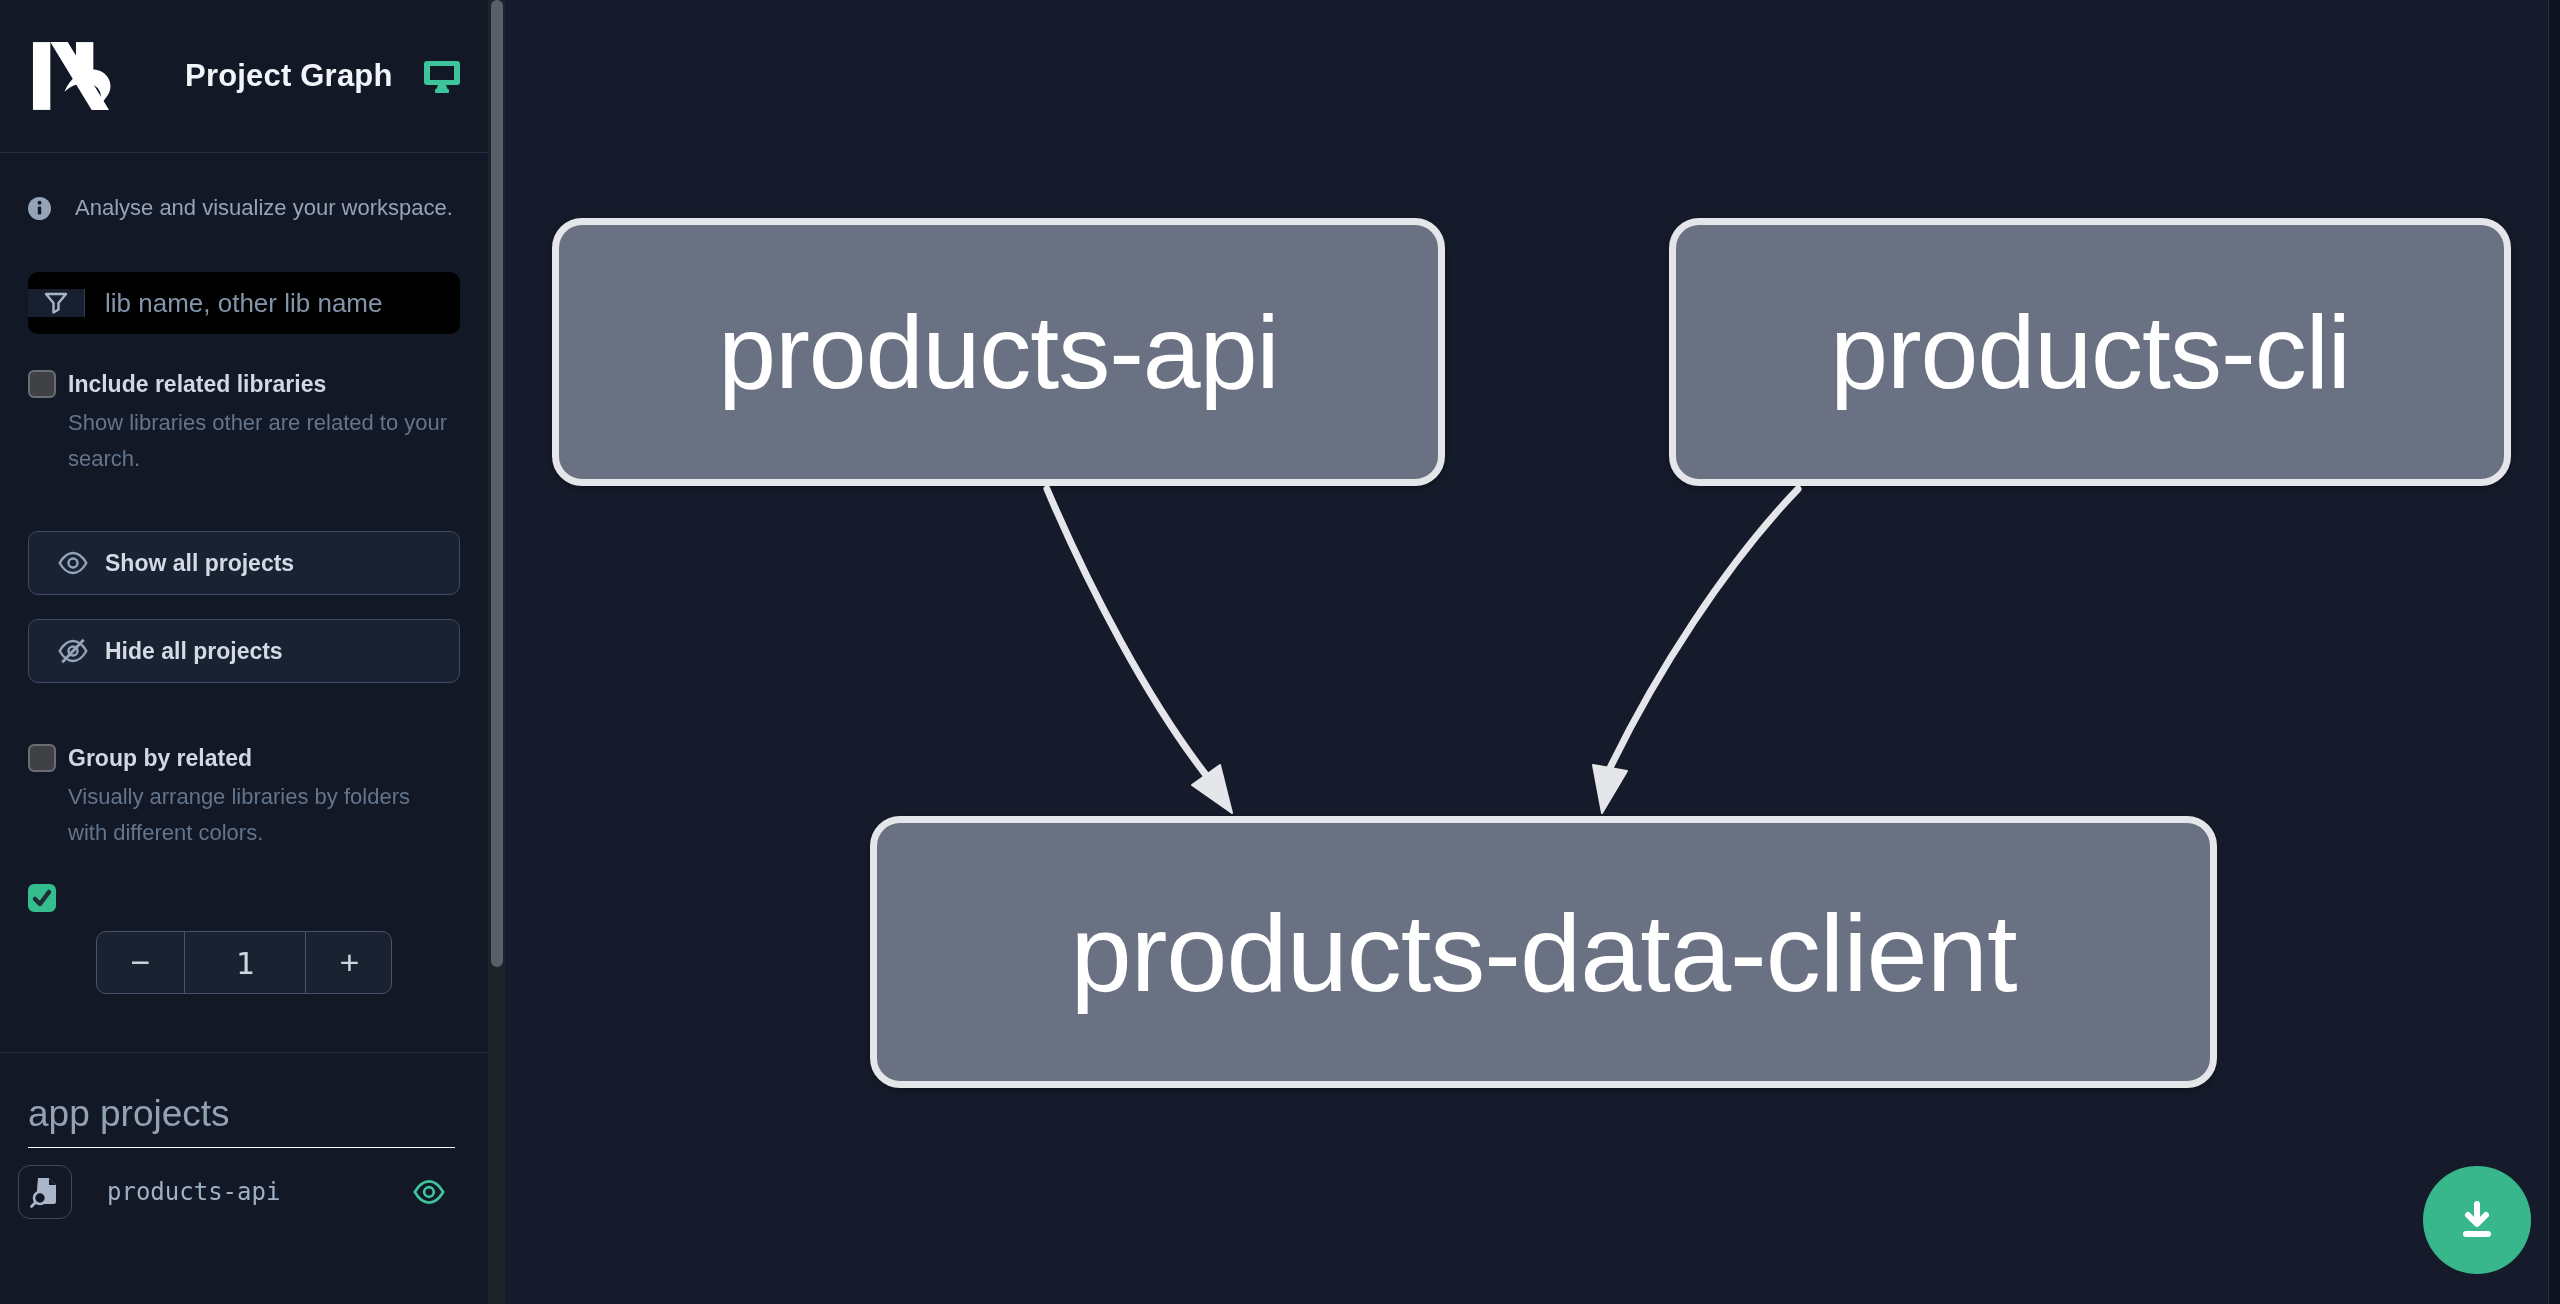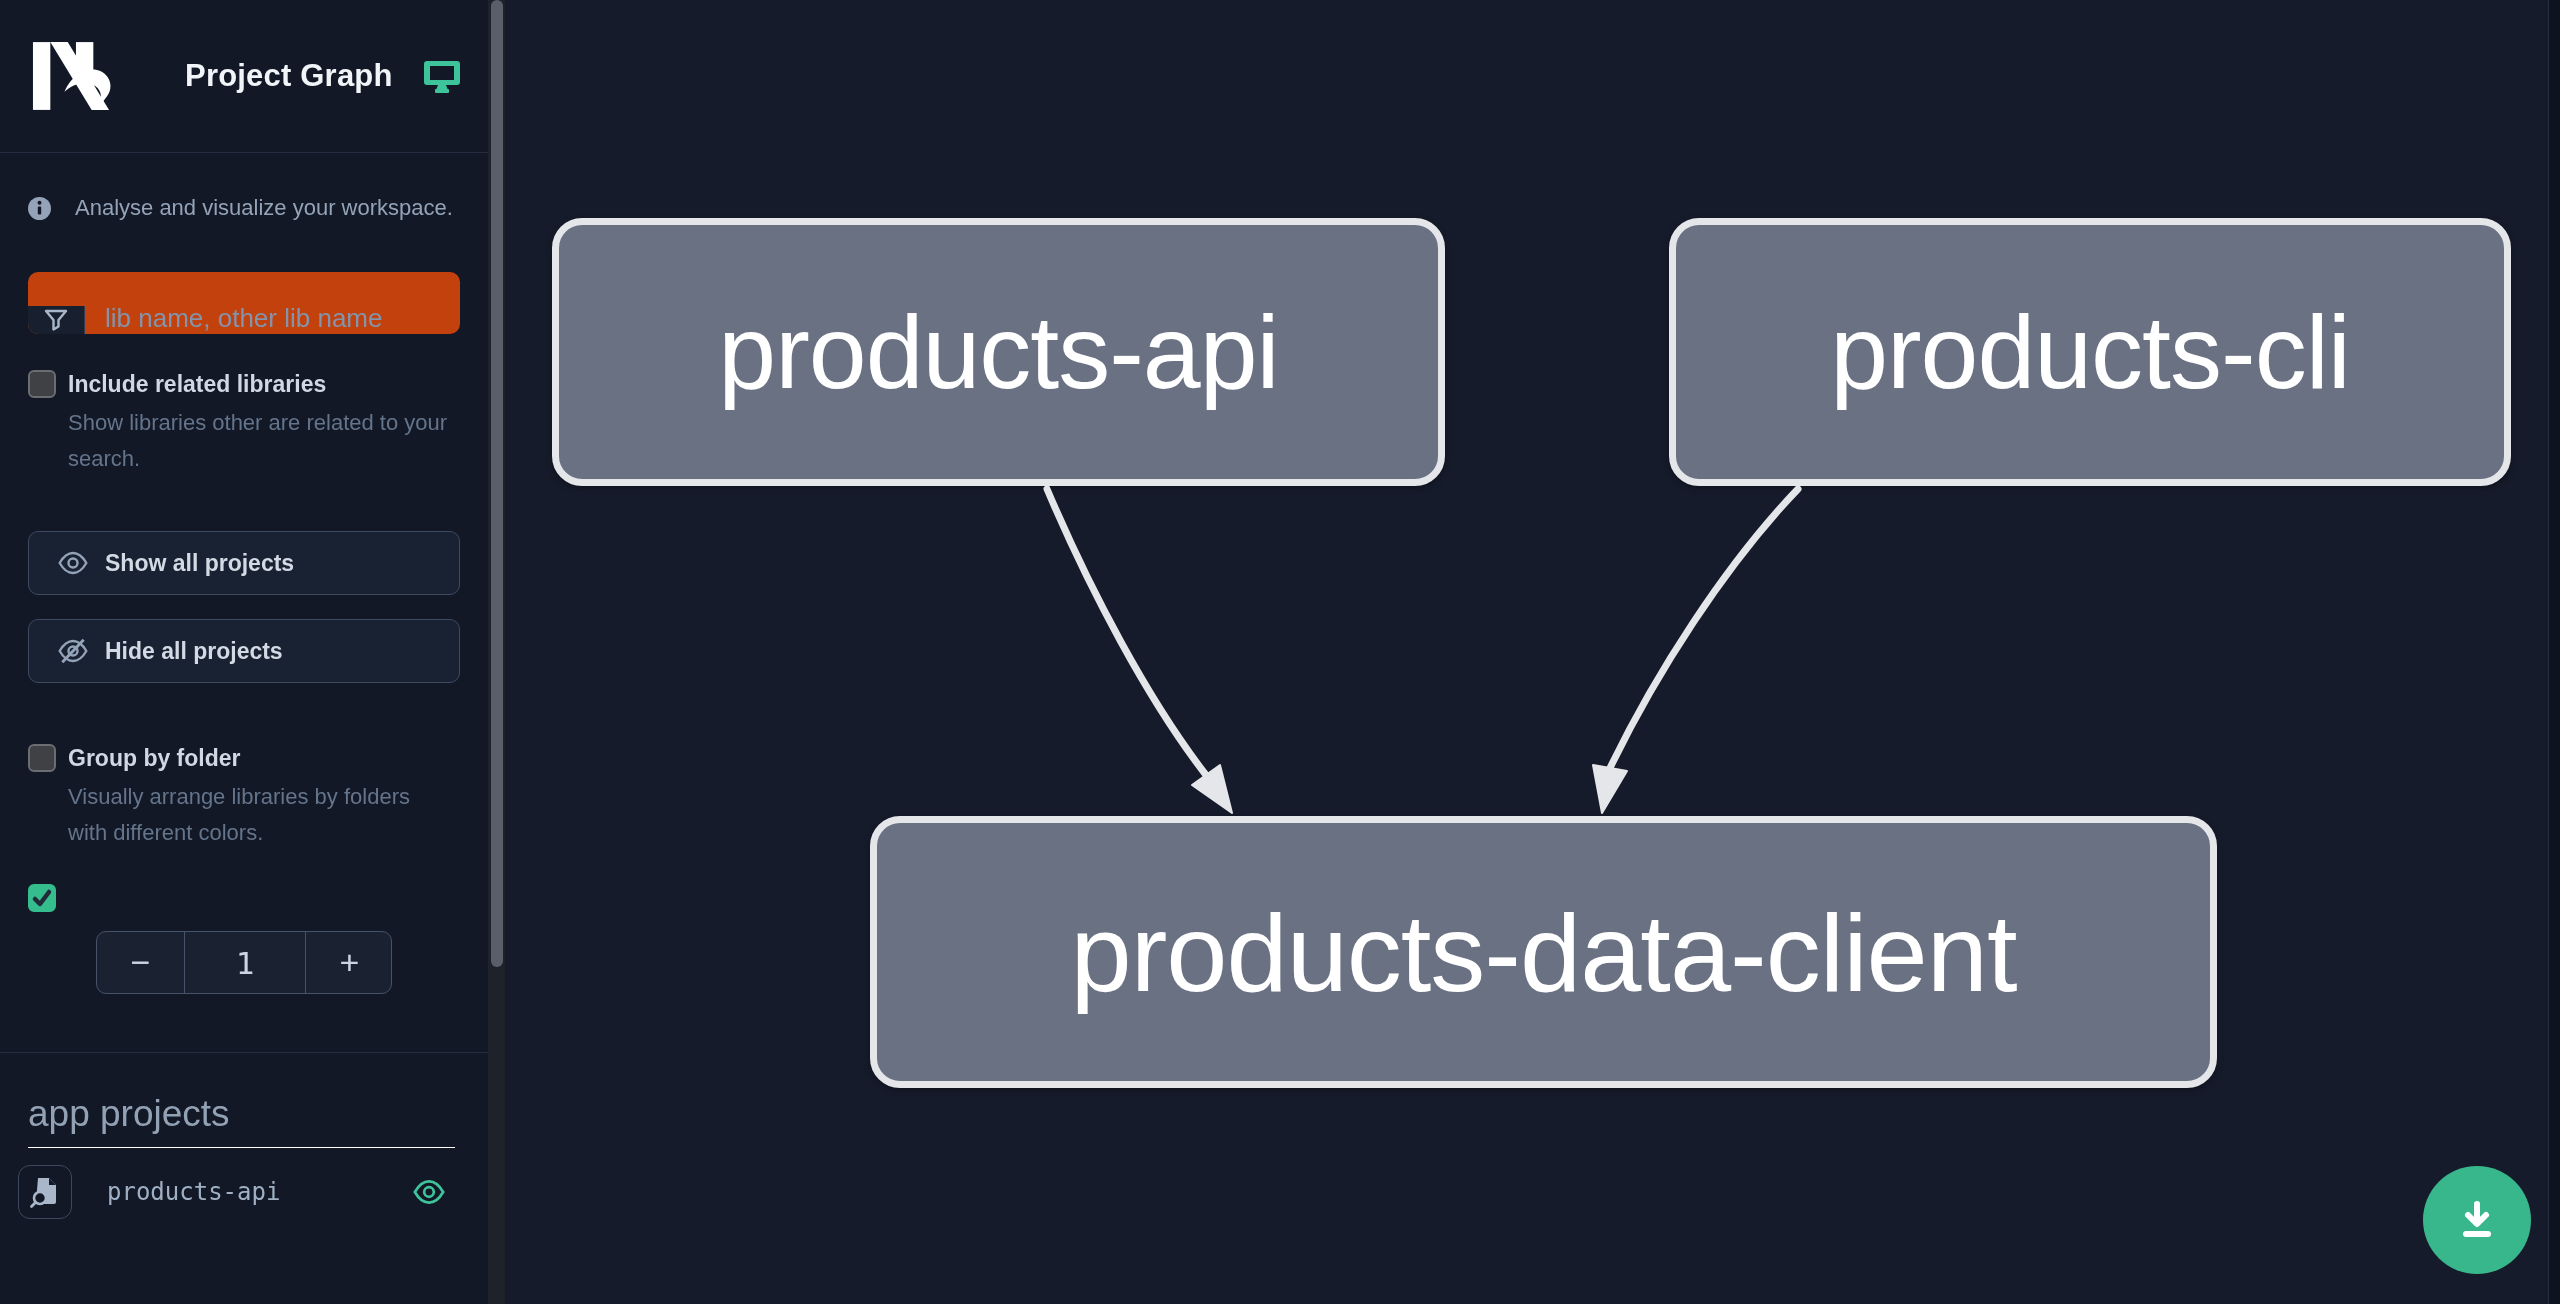--- a/index.html
+++ b/index.html
@@ -36,21 +36,21 @@
   .sb-header { height:153px; border-bottom:1px solid #232d3f; display:flex;
                align-items:center; padding:0 28px;gap:23px; }
   .nx-logo { width:86px; height:76px; flex:0 0 auto; }
   .sb-title { color:#f1f5f9; font-size:31px; font-weight:700; margin-left:48px; letter-spacing:.2px; }
   .monitor-icon { margin-left:auto; width:36px; height:34px; cursor:pointer; }
 
   .info-row { display:flex; align-items:center; gap:24px; padding:0 28px; margin-top:42px; }
   .info-text { color:#94a3b8; font-size:22px; }
 
   .search-box { margin:51px 28px 0 28px; height:62px; width:432px; display:flex;
-                align-items:flex-end; background:#c2410c; border-radius:10px; overflow:hidden; }
+                align-items:center; background:#000000; border-radius:10px; overflow:hidden; }
   .search-icon-cell { width:58px; display:flex; align-items:center; justify-content:center;
                 background:#18202f; border-right:1px solid #313d52; }
   .search-box input { flex:1; background:transparent; border:none; outline:none;
                 color:#cbd5e1; font-size:26px; padding:0 20px;
                 font-family:"Liberation Sans", sans-serif; }
   .search-box input::placeholder { color:#8494ab; }
 
   .toggle-block { display:flex; gap:12px; padding:0 28px; align-items:flex-start; }
   .tb-include   { margin-top:35px; }
   .tb-group     { margin-top:60px; }
@@ -190,21 +190,21 @@
         <path d="M2 12 C5 6.8 8.5 4.5 12 4.5 s7 2.3 10 7.5 c-3 5.2 -6.5 7.5 -10 7.5 s-7 -2.3 -10 -7.5 z"></path>
         <circle cx="12" cy="12" r="3.4"></circle>
         <line x1="4" y1="20.5" x2="20" y2="3.5" stroke-width="2.2"></line>
       </svg>
       <span>Hide all projects</span>
     </button>
 
     <div class="toggle-block tb-group">
       <div class="checkbox"></div>
       <div class="toggle-text">
-        <div class="toggle-label">Group by folder</div>
+        <div class="toggle-label">Group by related</div>
         <div class="toggle-desc">Visually arrange libraries by folders with different colors.</div>
       </div>
     </div>
 
     <div class="toggle-block tb-proximity">
       <div class="checkbox checked">
         <svg width="22" height="22" viewBox="0 0 22 22" fill="none" stroke="#222b3a" stroke-width="4.5" stroke-linecap="round" stroke-linejoin="round">
           <path d="M4 12 L9 17 L18 5"></path>
         </svg>
       </div>

